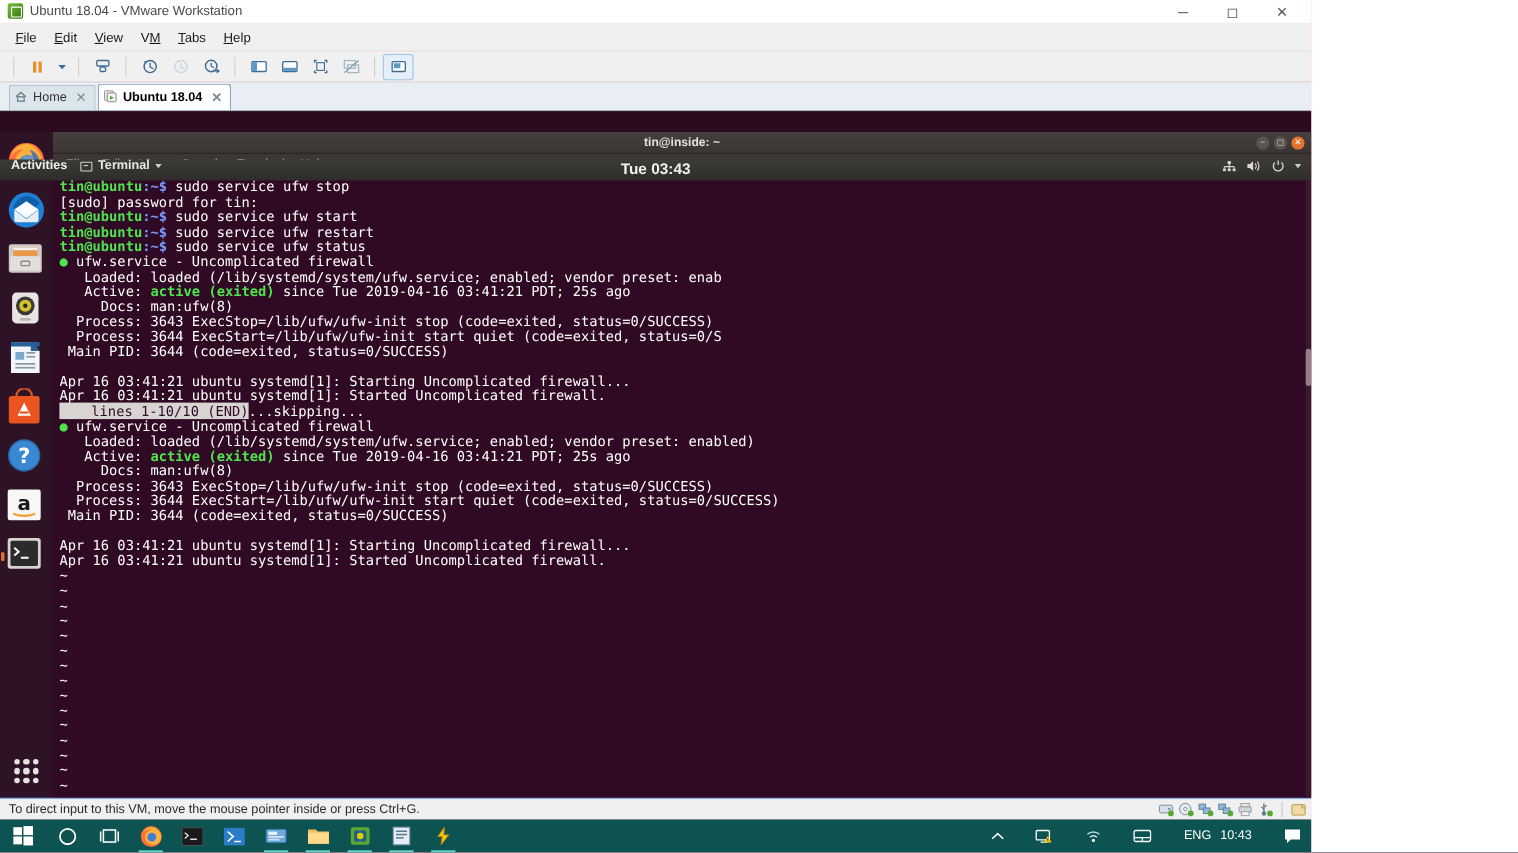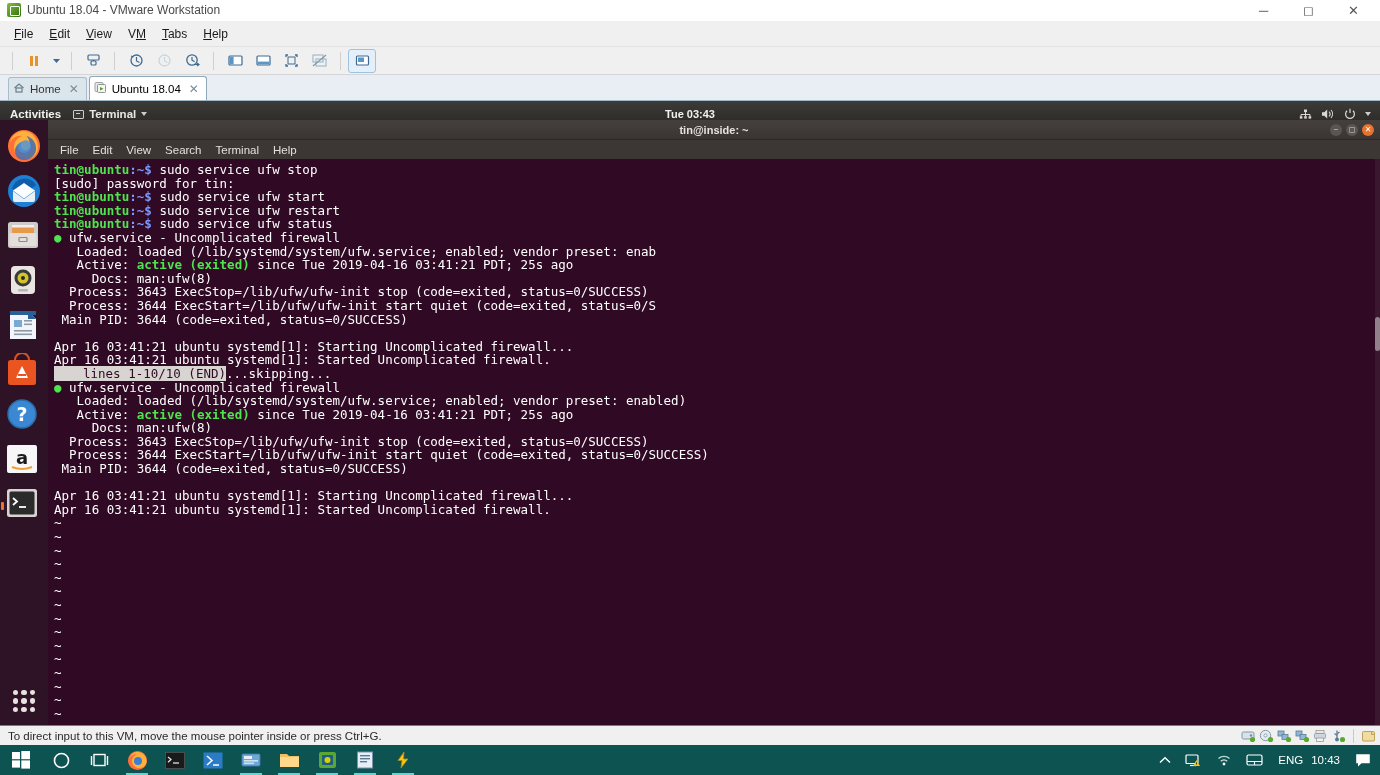--- a/index.html
+++ b/index.html
@@ -5,21 +5,21 @@
   * { box-sizing: border-box; margin: 0; padding: 0; }
   html, body { width: 1380px; height: 775px; overflow: hidden; }
   body {
     font-family: "Liberation Sans", sans-serif;
     font-size: 12px;
     background: #ffffff;
     -webkit-font-smoothing: antialiased;
   }
 
   
-  #vmware-window { width: 1380px; height: 775px; display: flex; flex-direction: column; background: #fca5a5; }
+  #vmware-window { width: 1192px; height: 775px; display: flex; flex-direction: column; background: #fca5a5; }
 
   .titlebar {
     height: 21px; background: #ffffff; display: flex; align-items: center;
     padding: 0 4px; flex: 0 0 21px; border-bottom: 1px solid #ffffff;
   }
   .titlebar .app-icon {
     width: 14px; height: 14px; margin: 0 6px 0 3px; border-radius: 2px;
     background: linear-gradient(135deg,#7fbf3f 0%,#4f9020 60%,#2e6b12 100%);
     position: relative; flex: 0 0 14px;
   }
@@ -61,46 +61,46 @@
     height: 26px; background: #e8eef3; display: flex; align-items: flex-end;
     padding-left: 8px; flex: 0 0 26px;
     border-bottom: 1px solid #9fb6c6;
   }
   .vtab {
     height: 23px; display: flex; align-items: center; gap: 5px;
     padding: 0 7px 0 4px; font-size: 11.5px; color: #333;
     background: #dbe5ec; border: 1px solid #a8bccb; border-bottom: none;
     border-radius: 3px 3px 0 0; margin-right: 2px;
   }
-  .vtab.active { background: #ffffff; color: #000; font-weight: normal; height: 24px; border-color: #8fa9ba; }
+  .vtab.active { background: #ffffff; color: #000; font-weight: bold; height: 24px; border-color: #8fa9ba; }
   .vtab .tab-close { font-size: 12px; color: #7a8a96; margin-left: 3px; }
 
   
   #vm-viewport { flex: 1 1 auto; position: relative; background: #2c0a20; overflow: hidden; }
 
   
   .ubuntu-topbar {
     height: 19px; background: linear-gradient(180deg,#3d3b37 0%,#2f2d2b 100%);
-    display: flex; align-items: flex-end; color: #e8e6e3; font-size: 11.5px;
-    position: relative; z-index: 5;
+    display: flex; align-items: flex-start; color: #e8e6e3; font-size: 11.5px;
+    position: relative; z-index: 5; margin-top: 44px;
   }
   .topbar-left { display: flex; align-items: center; gap: 12px; padding-left: 10px; }
   .activities { font-weight: bold; color: #f2f0ee; font-size: 11.5px; }
   .app-menu { display: flex; align-items: center; gap: 5px; font-weight: bold; }
   .term-mini-icon {
     width: 11px; height: 9px; border: 1px solid #cfcdca; border-radius: 1px;
     display: inline-block; position: relative; background: #3a3835;
   }
   .term-mini-icon::after {
     content: ""; position: absolute; left: 2px; top: 2px; width: 4px; height: 1px; background: #cfcdca;
   }
   .caret-dn { width: 0; height: 0; border-left: 3.5px solid transparent; border-right: 3.5px solid transparent; border-top: 4px solid #cfcdca; }
   .topbar-clock {
     position: absolute; left: 0; right: 0; text-align: center; font-weight: bold;
-    color: #f2f0ee; font-size: 11px; pointer-events: none;
+    color: #f2f0ee; font-size: 14px; pointer-events: none;
   }
   .topbar-right { margin-left: auto; display: flex; align-items: center; gap: 9px; padding-right: 9px; }
   .topbar-right svg { display: block; }
 
   .ubuntu-body { position: absolute; top: 19px; left: 0; right: 0; bottom: 0; background: #2c0a20; }
 
   
   .dock {
     position: absolute; left: 0; top: 0; bottom: 0; width: 48px;
     background: rgba(45,20,38,0.88); display: flex; flex-direction: column;
@@ -171,21 +171,21 @@
   .win-taskbar {
     height: 30px; background: #0d5352; display: flex; align-items: center; flex: 0 0 30px;
     color: #ffffff; font-size: 11.5px;
   }
   .tb-start { width: 42px; height: 30px; display: flex; align-items: center; justify-content: center; }
   .tb-icon { width: 38px; height: 30px; display: flex; align-items: center; justify-content: center; position: relative; }
   .tb-icon.open::after {
     content: ""; position: absolute; bottom: 0; left: 8px; right: 8px; height: 2px; background: #5fd6d0;
   }
   .tb-spacer { flex: 1 1 auto; }
-  .tray { display: flex; align-items: center; gap: 0; padding-right: 2px; }
+  .tray { display: flex; align-items: center; gap: 14px; padding-right: 2px; }
   .tray-item { height: 30px; display: flex; align-items: center; justify-content: center; padding: 0 7px; }
   .tray-clock { display: flex; flex-direction: row; gap: 8px; align-items: center; padding: 0 8px; height: 30px; }
 </style>
 </head>
 <body>
 
 <div id="vmware-window">
 
   <div class="titlebar">
     <span class="app-icon"></span>

